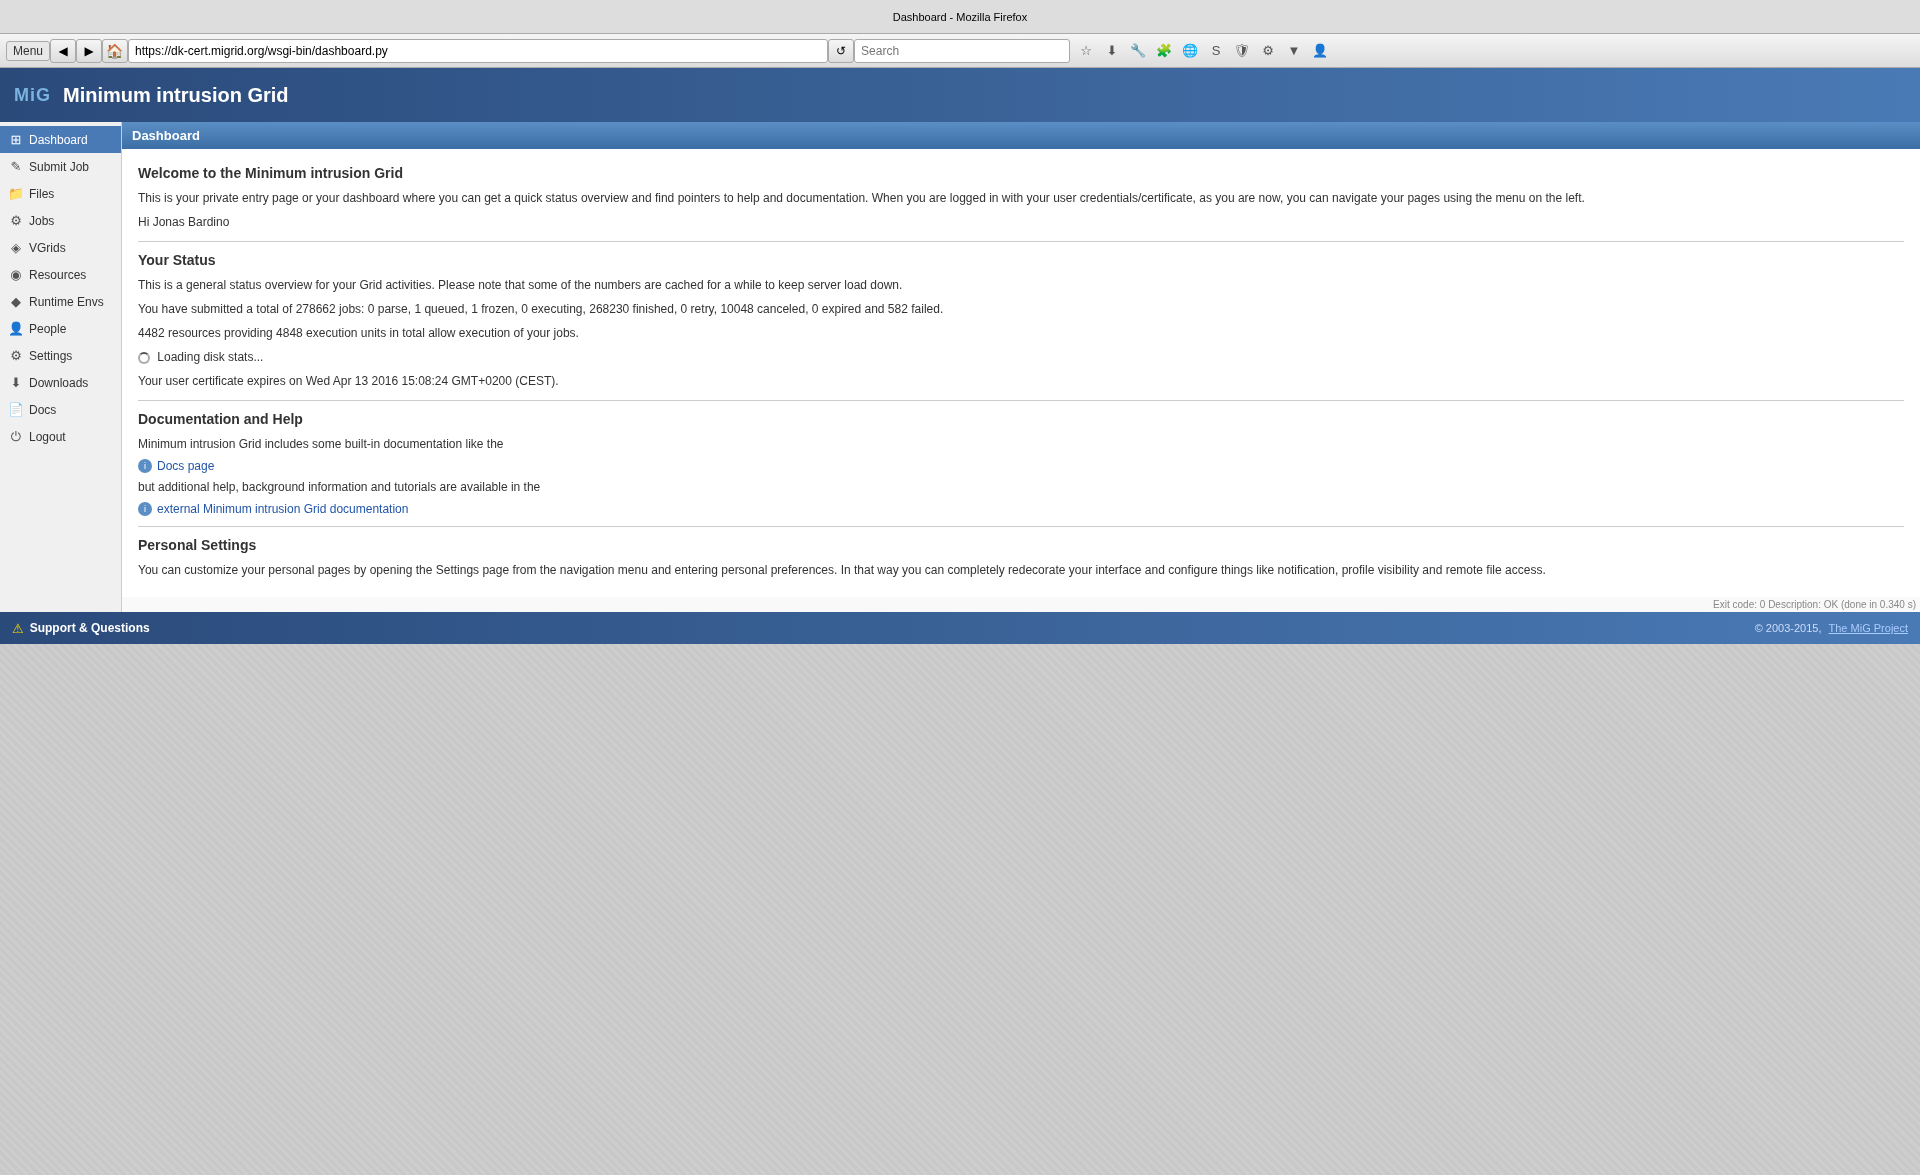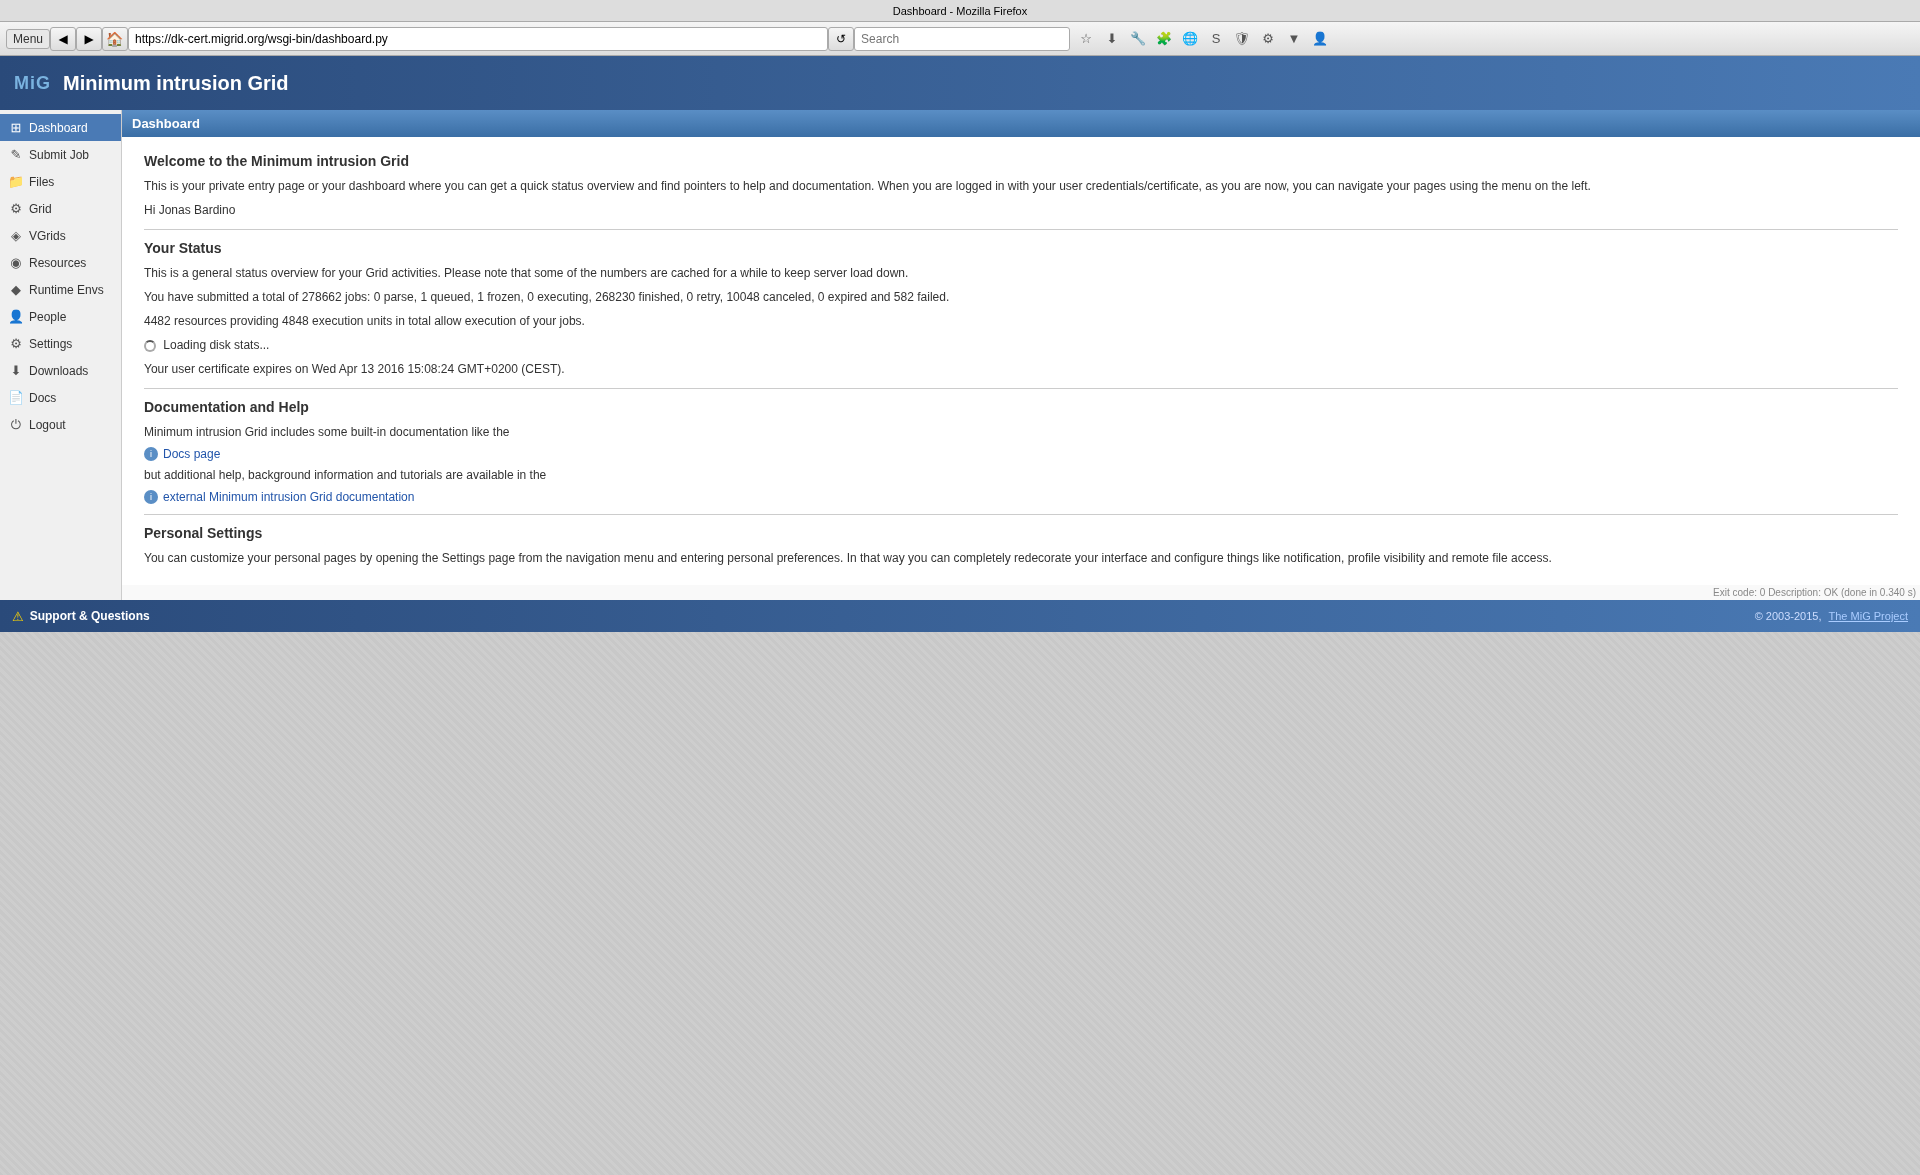--- a/index.html
+++ b/index.html
@@ -7,21 +7,21 @@
 
     
     .browser-titlebar {
       background: #ddd;
       padding: 3px 8px;
       font-size: 11px;
       display: flex;
       align-items: center;
       justify-content: center;
       border-bottom: 1px solid #aaa;
-      height: 22px;
+      height: 34px;
     }
     .browser-controls {
       background: linear-gradient(to bottom, #f5f5f5, #ddd);
       padding: 4px 6px;
       display: flex;
       align-items: center;
       border-bottom: 1px solid #aaa;
       height: 34px;
     }
     .browser-controls .menu-btn {
@@ -163,21 +163,21 @@
       overflow: hidden;
     }
     .content-header {
       background: linear-gradient(to bottom, #5a8ec5, #3a6ea5);
       color: white;
       padding: 6px 10px;
       font-size: 13px;
       font-weight: bold;
     }
     .content-body {
-      padding: 12px 22px;
+      padding: 12px 16px;
       background: white;
     }
     .section-title {
       font-size: 14px;
       font-weight: bold;
       color: #333;
       margin-bottom: 8px;
       margin-top: 4px;
     }
     .section-divider {
@@ -311,21 +311,21 @@
     <a class="sidebar-item" href="#">
       <span class="sidebar-icon">✎</span>
       <span class="sidebar-label">Submit Job</span>
     </a>
     <a class="sidebar-item" href="#">
       <span class="sidebar-icon">📁</span>
       <span class="sidebar-label">Files</span>
     </a>
     <a class="sidebar-item" href="#">
       <span class="sidebar-icon">⚙</span>
-      <span class="sidebar-label">Grid</span>
+      <span class="sidebar-label">Jobs</span>
     </a>
     <a class="sidebar-item" href="#">
       <span class="sidebar-icon">◈</span>
       <span class="sidebar-label">VGrids</span>
     </a>
     <a class="sidebar-item" href="#">
       <span class="sidebar-icon">◉</span>
       <span class="sidebar-label">Resources</span>
     </a>
     <a class="sidebar-item" href="#">

